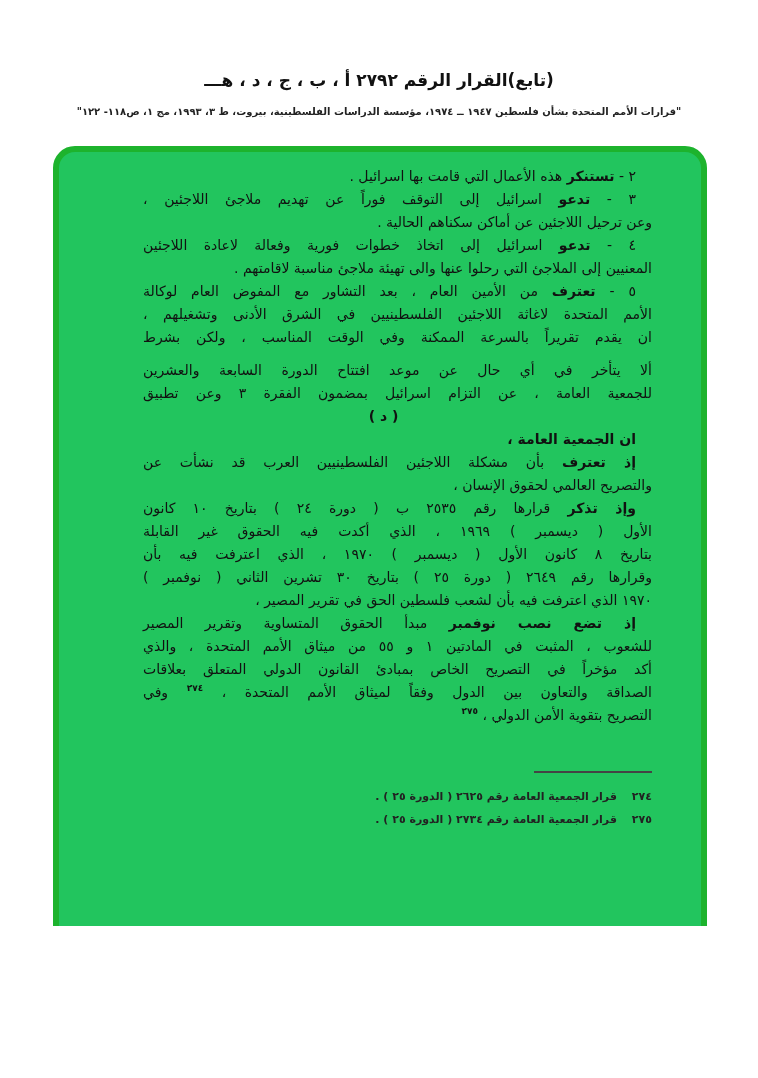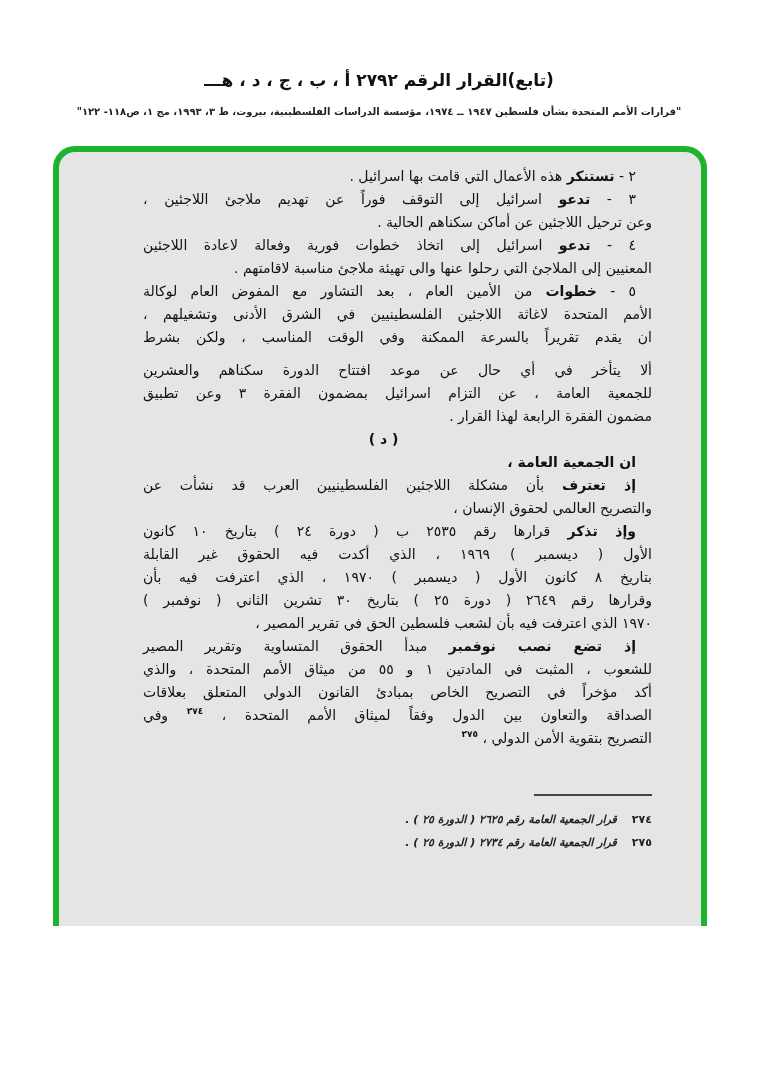--- a/index.html
+++ b/index.html
@@ -21,21 +21,21 @@
     position:absolute;top:106px;left:0;right:0;
     direction:rtl;text-align:center;
     font-weight:bold;font-size:10px;color:#222;
   }
   
   .res-box{
     position:absolute;left:53px;top:146px;
     width:642px;height:832px;
     border:6px solid #1db32d;
     border-radius:22px;
-    background:#e5e5e5;
+    background:#22c55e;
   }
   .text-col{
     position:absolute;top:13px;right:49px;left:36px;
     direction:rtl;text-align:right;
     font-size:14px;line-height:23px;
   }
   .line{white-space:nowrap;}
   .line.ind{padding-right:16px;}
   .line.just{white-space:normal;text-align:justify;text-align-last:justify;margin-left:48px;}
   .line.center{text-align:center;text-align-last:center;padding-left:20px;white-space:normal;}
@@ -49,21 +49,21 @@
     border-top:2px solid #444;
     margin:0 0 12px auto;   
     margin-right:0;
   }
   .fn-row{
     display:flex;direction:rtl;
     gap:15px;align-items:baseline;
     font-size:11px;line-height:23px;font-weight:bold;color:#222;
   }
   .fn-num{flex:0 0 auto;}
-  .fn-text{flex:0 1 auto;font-style:italic;}
+  .fn-text{flex:0 1 auto;}
   
   .page-num{
     position:absolute;top:1002px;left:0;right:0;
     text-align:center;font-weight:bold;font-size:15px;
   }
 </style>
 </head>
 <body>
 
 <div class="page">
@@ -73,26 +73,25 @@
   <div class="hdr-source">"قرارات الأمم المتحدة بشأن فلسطين ١٩٤٧ ــ ١٩٧٤، مؤسسة الدراسات الفلسطينية، بيروت، ط ٣، ١٩٩٣، مج ١، ص١١٨- ١٢٢"</div>
 
   <div class="res-box" style="border-color: rgb(29, 179, 45);">
     <div class="text-col">
 
       <div class="line ind"><span>٢ - </span><span class="b">تستنكر</span><span> هذه الأعمال التي قامت بها اسرائيل .</span></div>
         <div class="line ind just"><span>٣ - </span><span class="b">تدعو</span><span> اسرائيل إلى التوقف فوراً عن تهديم ملاجئ اللاجئين ،</span></div>
         <div class="line"><span>وعن ترحيل اللاجئين عن أماكن سكناهم الحالية .</span></div>
         <div class="line ind just"><span>٤ - </span><span class="b">تدعو</span><span> اسرائيل إلى اتخاذ خطوات فورية وفعالة لاعادة اللاجئين</span></div>
         <div class="line"><span>المعنيين إلى الملاجئ التي رحلوا عنها والى تهيئة ملاجئ مناسبة لاقامتهم .</span></div>
-        <div class="line ind just"><span>٥ - </span><span class="b">خطوات</span><span> من الأمين العام ، بعد التشاور مع المفوض العام لوكالة</span></div>
+        <div class="line ind just"><span>٥ - </span><span class="b">تعترف</span><span> من الأمين العام ، بعد التشاور مع المفوض العام لوكالة</span></div>
         <div class="line just"><span>الأمم المتحدة لاغاثة اللاجئين الفلسطينيين في الشرق الأدنى وتشغيلهم ،</span></div>
         <div class="line just"><span>ان يقدم تقريراً بالسرعة الممكنة وفي الوقت المناسب ، ولكن بشرط</span></div>
-        <div class="line just gap"><span>ألا يتأخر في أي حال عن موعد افتتاح الدورة سكناهم والعشرين</span></div>
+        <div class="line just gap"><span>ألا يتأخر في أي حال عن موعد افتتاح الدورة السابعة والعشرين</span></div>
         <div class="line just"><span>للجمعية العامة ، عن التزام اسرائيل بمضمون الفقرة ٣ وعن تطبيق</span></div>
-        <div class="line"><span>مضمون الفقرة الرابعة لهذا القرار .</span></div>
         <div class="line center"><span class="b">( د )</span></div>
         <div class="line ind"><span class="b">ان الجمعية العامة ،</span></div>
         <div class="line ind just"><span class="b">إذ تعترف</span><span> بأن مشكلة اللاجئين الفلسطينيين العرب قد نشأت عن</span></div>
         <div class="line"><span>والتصريح العالمي لحقوق الإنسان ،</span></div>
         <div class="line ind just"><span class="b">وإذ تذكر</span><span> قرارها رقم ٢٥٣٥ ب ( دورة ٢٤ ) بتاريخ ١٠ كانون</span></div>
         <div class="line just"><span>الأول ( ديسمبر ) ١٩٦٩ ، الذي أكدت فيه الحقوق غير القابلة</span></div>
         <div class="line just"><span>بتاريخ ٨ كانون الأول ( ديسمبر ) ١٩٧٠ ، الذي اعترفت فيه بأن</span></div>
         <div class="line just"><span>وقرارها رقم ٢٦٤٩ ( دورة ٢٥ ) بتاريخ ٣٠ تشرين الثاني ( نوفمبر )</span></div>
         <div class="line"><span>١٩٧٠ الذي اعترفت فيه بأن لشعب فلسطين الحق في تقرير المصير ،</span></div>
         <div class="line ind just"><span class="b">إذ تضع نصب نوفمبر</span><span> مبدأ الحقوق المتساوية وتقرير المصير</span></div>

